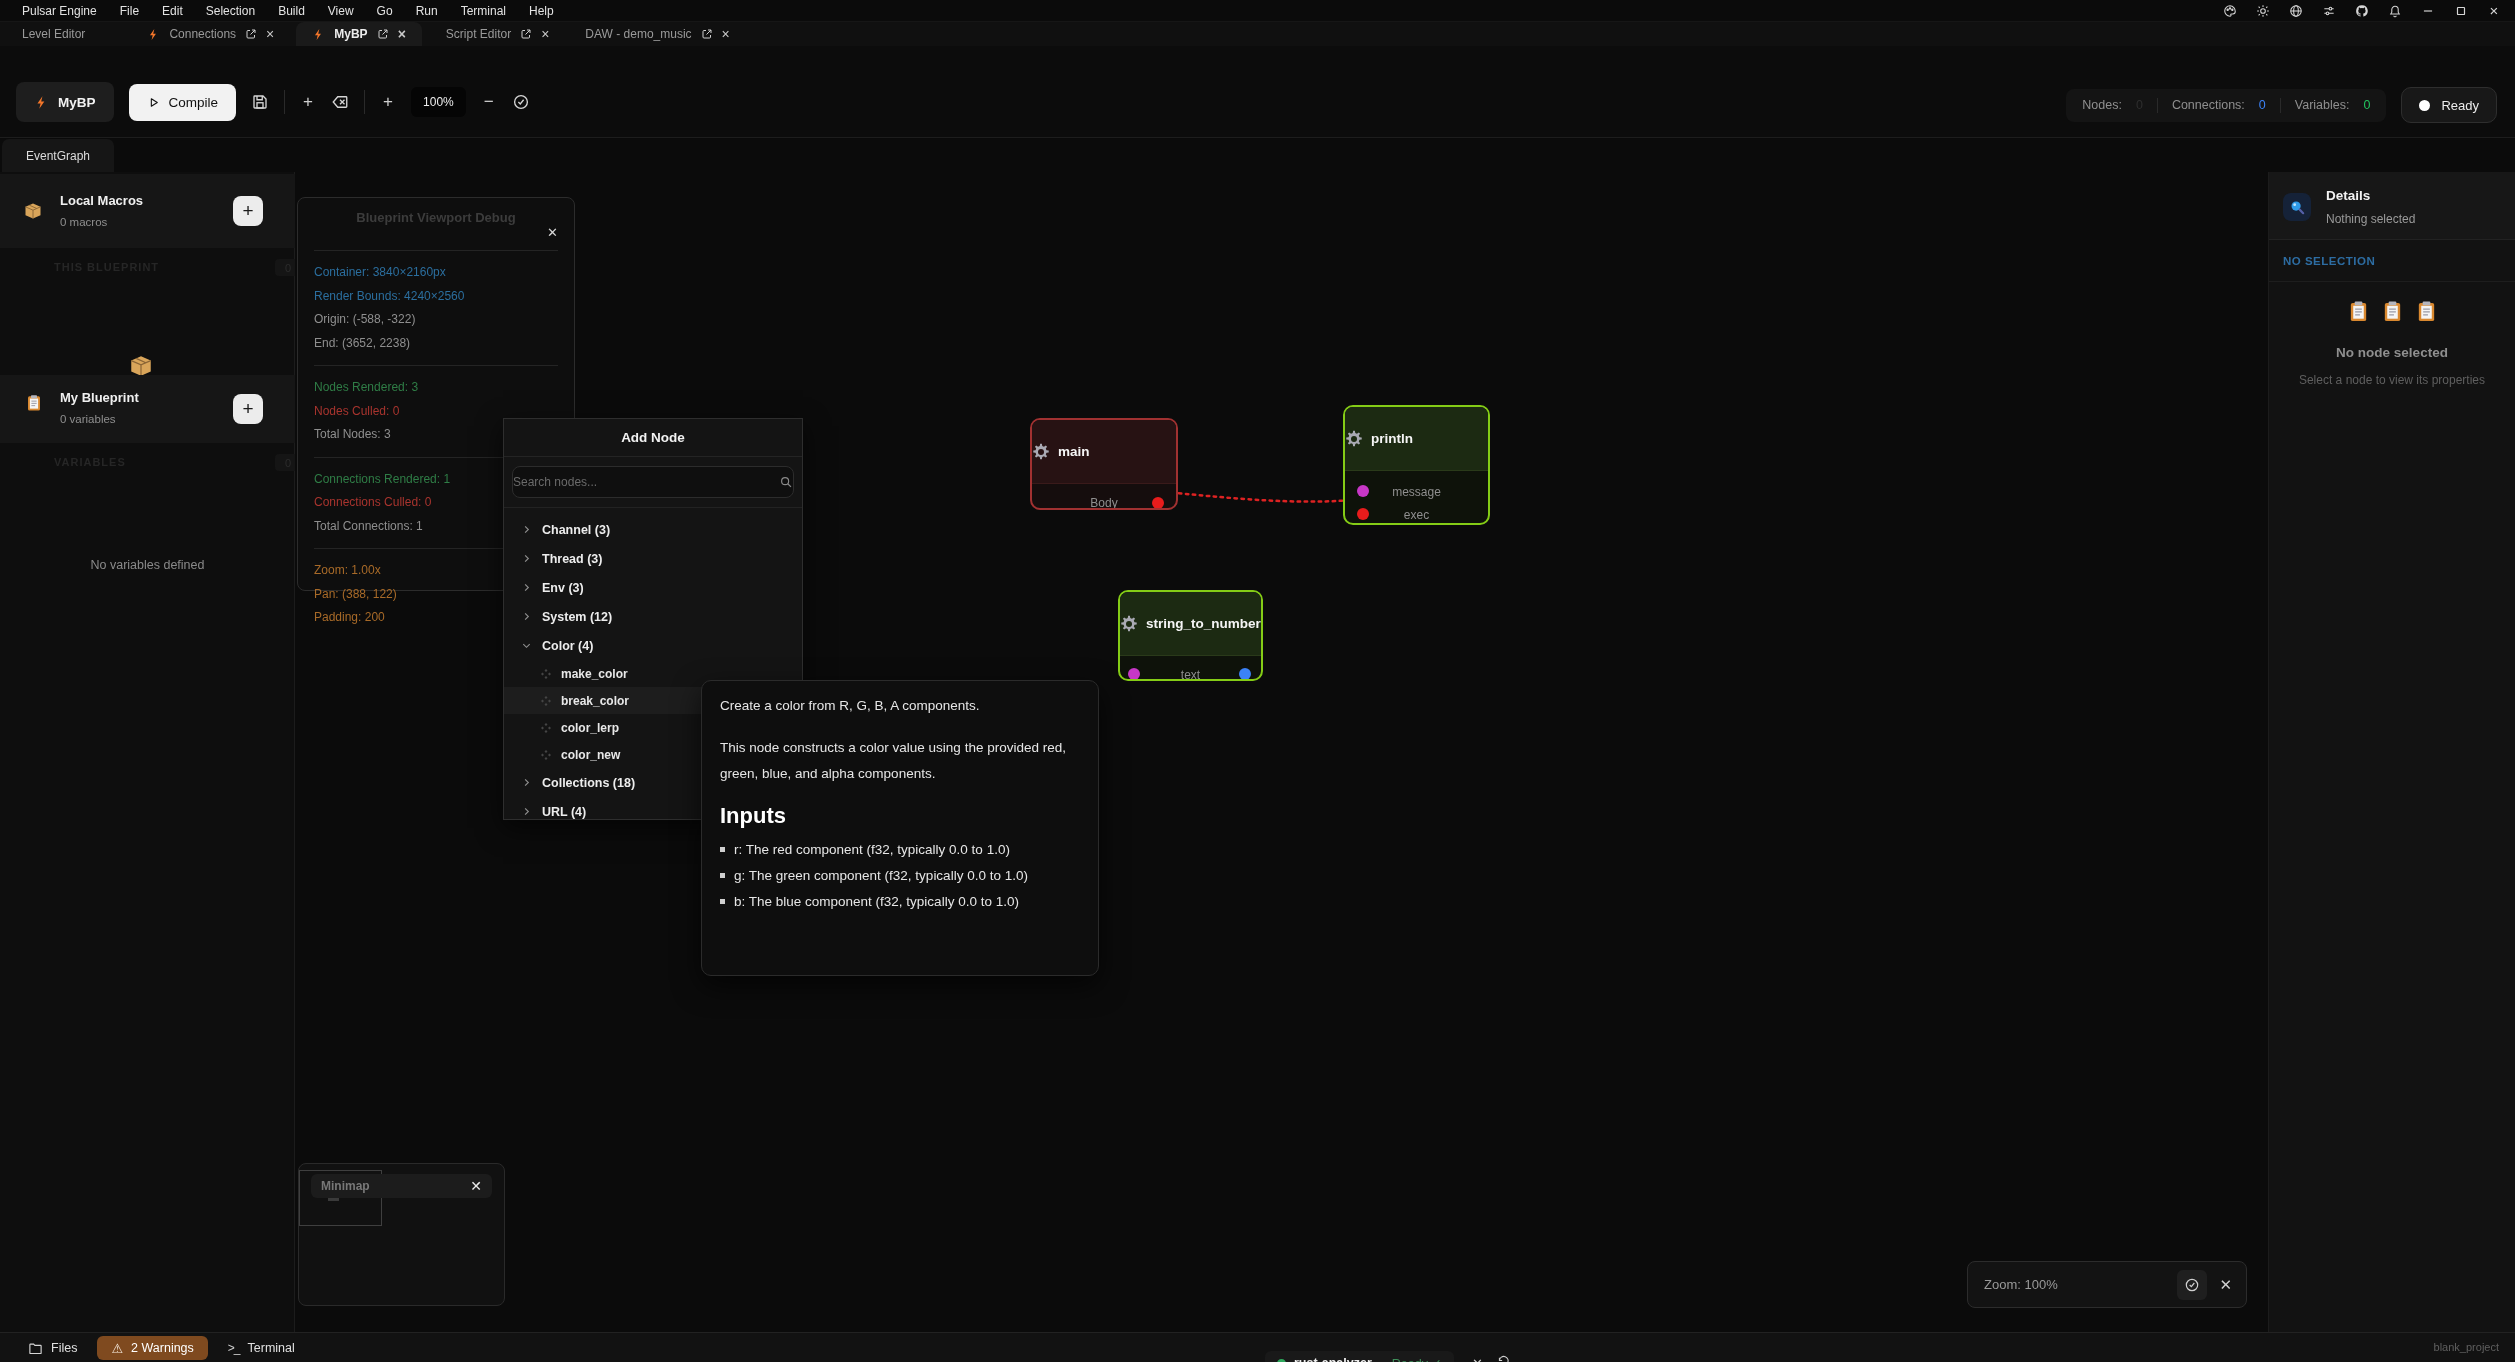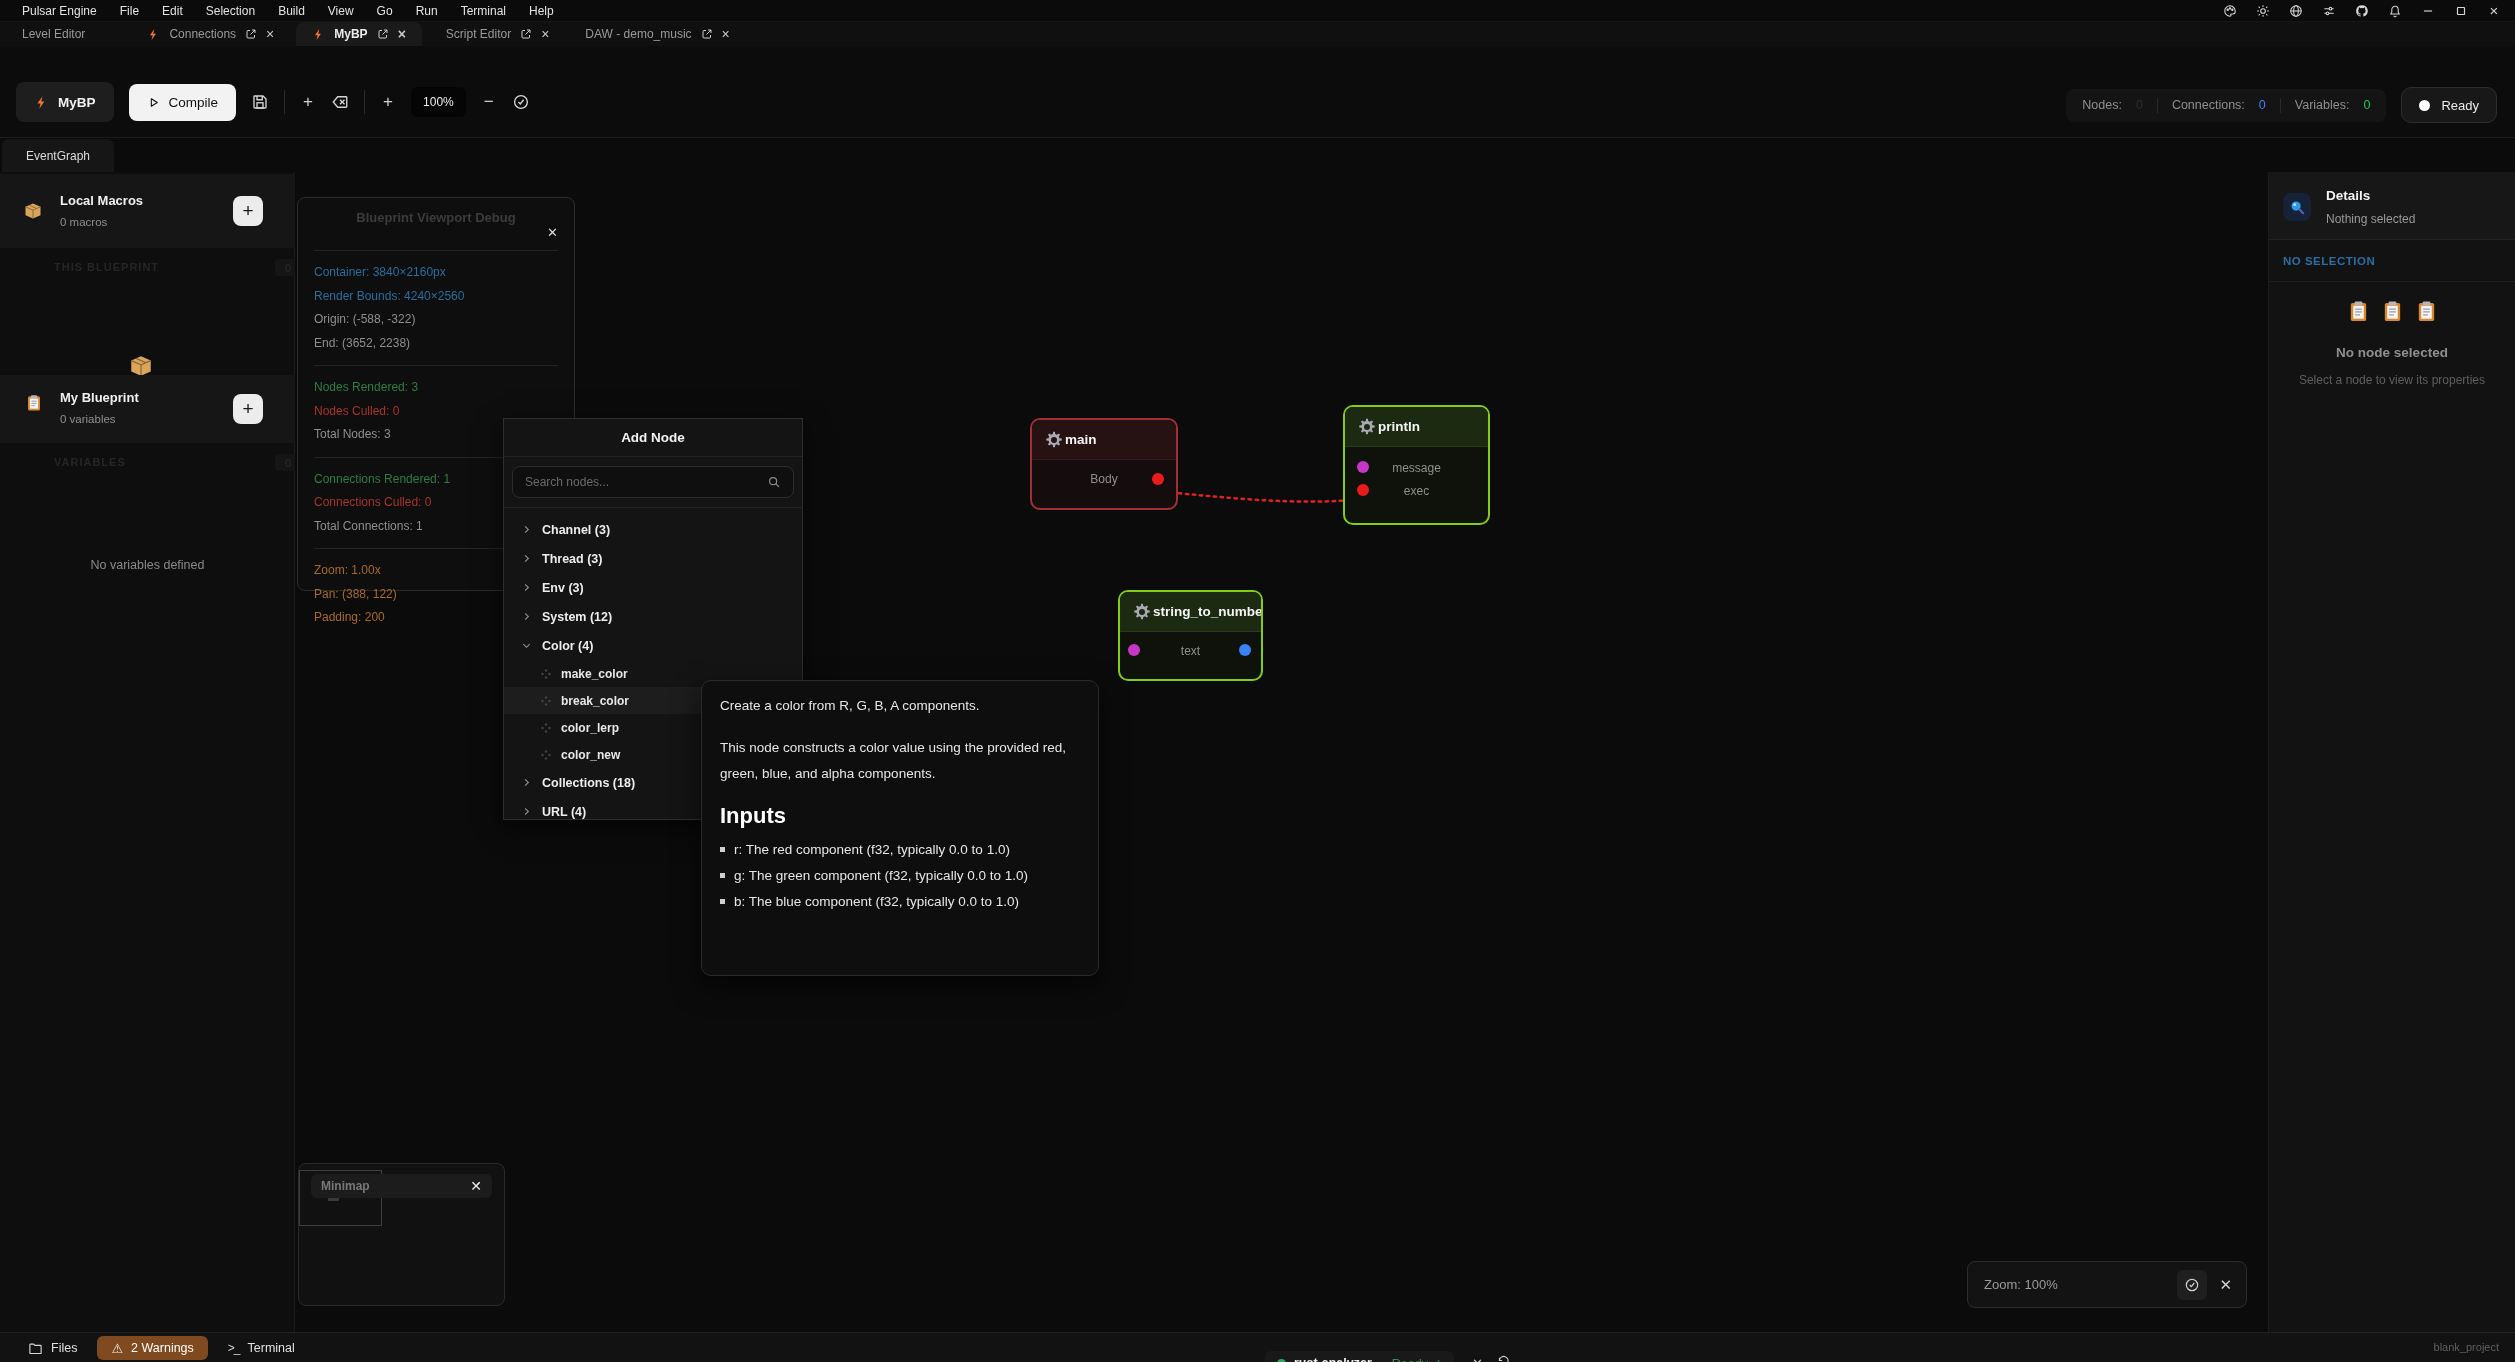--- a/index.html
+++ b/index.html
@@ -70,21 +70,21 @@
   .dbg-head { display:flex; align-items:center;flex-direction:column; }
   .dbg-title { font-size:13px; font-weight:bold; color:#3c3c3c; }
   .dbg-x { margin-left:auto; color:#d9d9d9; font-size:13px; cursor:pointer; }
   .debug hr { border:none; border-top:1px solid #242424; margin:10px 0; }
   .dbg-row { font-size:12px; line-height:23.5px; white-space:nowrap; }
   .c-blue { color:#2b6e9e; } .c-gray { color:#8f8f8f; } .c-green { color:#2f7d46; } .c-red { color:#a8342e; } .c-orange { color:#a86a28; }
 
   
   .addnode { position:absolute; left:208px; top:246px; width:300px; height:402px; background:#141414; border:1px solid #2e2e2e; border-radius:0; overflow:hidden; z-index:5; box-shadow:0 8px 24px rgba(0,0,0,.6); }
   .an-title { height:38px; display:flex; align-items:center; justify-content:center; font-size:13.5px; font-weight:bold; color:#f2f2f2; border-bottom:1px solid #242424; }
-  .an-search { margin:9px 8px; height:32px; background:#0f0f0f; border:1px solid #2c2c2c; border-radius:8px; display:flex; align-items:center; padding:0 12px; }
+  .an-search { margin:9px 8px; height:32px; background:#0f0f0f; border:1px solid #2c2c2c; border-radius:8px; display:flex; align-items:center; padding:0 0; }
   .an-search input { flex:1; background:transparent; border:none; outline:none; color:#bdbdbd; font-size:12px; font-family:inherit; }
   .an-search input::placeholder { color:#6a6a6a; }
   .an-search svg { width:14px; height:14px; }
   .an-div { border-top:1px solid #222; }
   .an-row { height:29px; display:flex; align-items:center; padding-left:17px; gap:10px; cursor:pointer; }
   .an-row svg.chev { width:11px; height:11px; }
   .an-row .cat { font-size:12.5px; font-weight:bold; color:#ededed; }
   .an-child { height:27px; display:flex; align-items:center; padding-left:36px; gap:9px; cursor:pointer; }
   .an-child.hl { background:#1d1d1d; }
   .an-child svg { width:12px; height:12px; }
@@ -93,21 +93,21 @@
   
   .tooltip { position:absolute; left:406px; top:508px; width:398px; height:296px; background:#0e0e0e; border:1px solid #2b2b2b; border-radius:10px; padding:12px 18px; overflow:hidden; z-index:10; box-shadow:0 10px 28px rgba(0,0,0,.65); font-size:13.5px; line-height:26px; color:#e6e6e6; }
   .tt-sum { margin-bottom:16px; }
   .tt-h { font-size:22px; font-weight:bold; color:#fff; margin:16px 0 8px; }
   .tt-ul { list-style:none; }
   .tt-ul li { position:relative; padding-left:14px; }
   .tt-ul li::before { content:""; position:absolute; left:0; top:10px; width:5px; height:5px; background:#cfcfcf; }
 
   
   .bpnode { position:absolute; border-radius:10px; overflow:hidden; }
-  .bpnode .nhead { height:40px; display:flex; align-items:center; gap:2px; padding-left:13px; }
+  .bpnode .nhead { height:64px; display:flex; align-items:center; gap:8px; }
   .bpnode .nhead b { font-size:13.5px; color:#f5f5f5; white-space:nowrap; overflow:hidden; }
   .bpnode .gear { flex:none; width:18px; height:18px; }
   .gear-red circle { fill:#271213; } .gear-green circle { fill:#1c2a12; }
   .node-main { left:735px; top:246px; width:148px; height:92px; border:2px solid #a13131; background:#150d0d; }
   .node-main .nhead { background:#271213; border-bottom:1px solid #3a1a1a; }
   .node-main .nbody { position:relative; height:38px; display:flex; align-items:center; justify-content:center; font-size:12px; color:#8f8f8f; }
   .port { position:absolute; width:12px; height:12px; border-radius:50%; }
   .p-exec { background:#e81c1c; } .p-string { background:#c737c7; } .p-number { background:#3b82f6; }
   .node-println { left:1048px; top:233px; width:147px; height:120px; border:2px solid #84cc16; background:#0e120a; }
   .node-println .nhead, .node-s2n .nhead { background:#1c2a12; border-bottom:1px solid #2a3a1a; }

